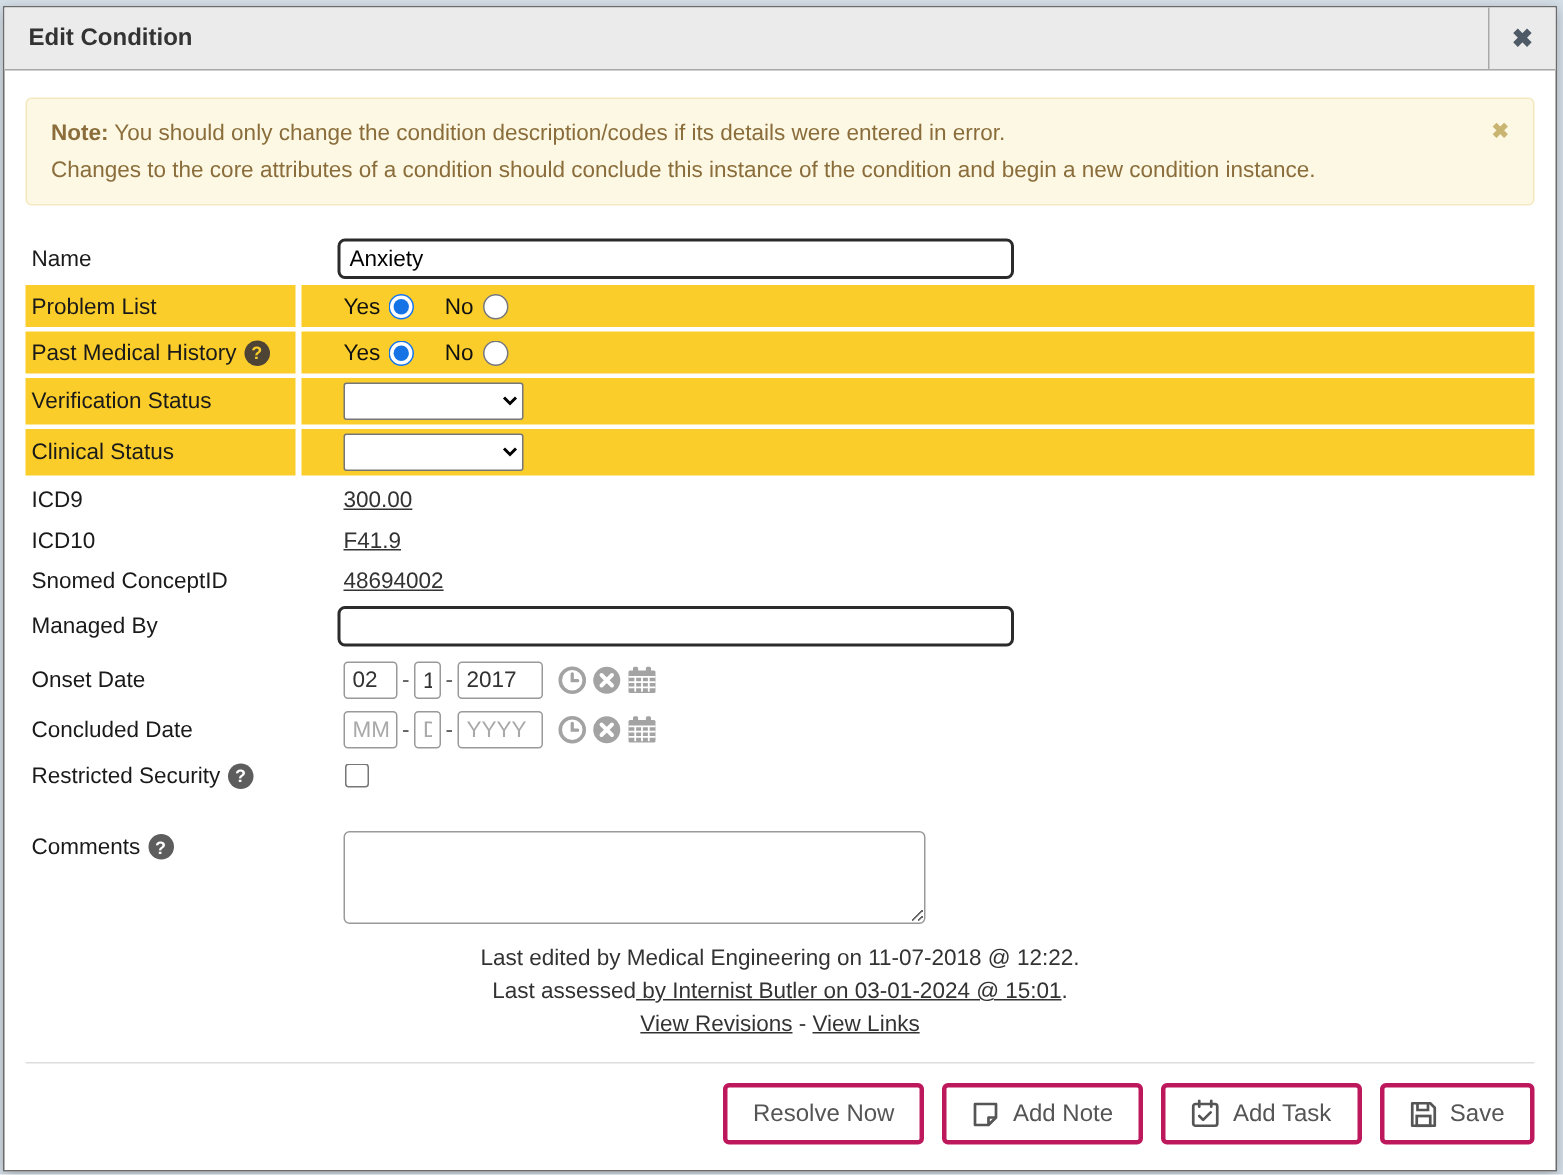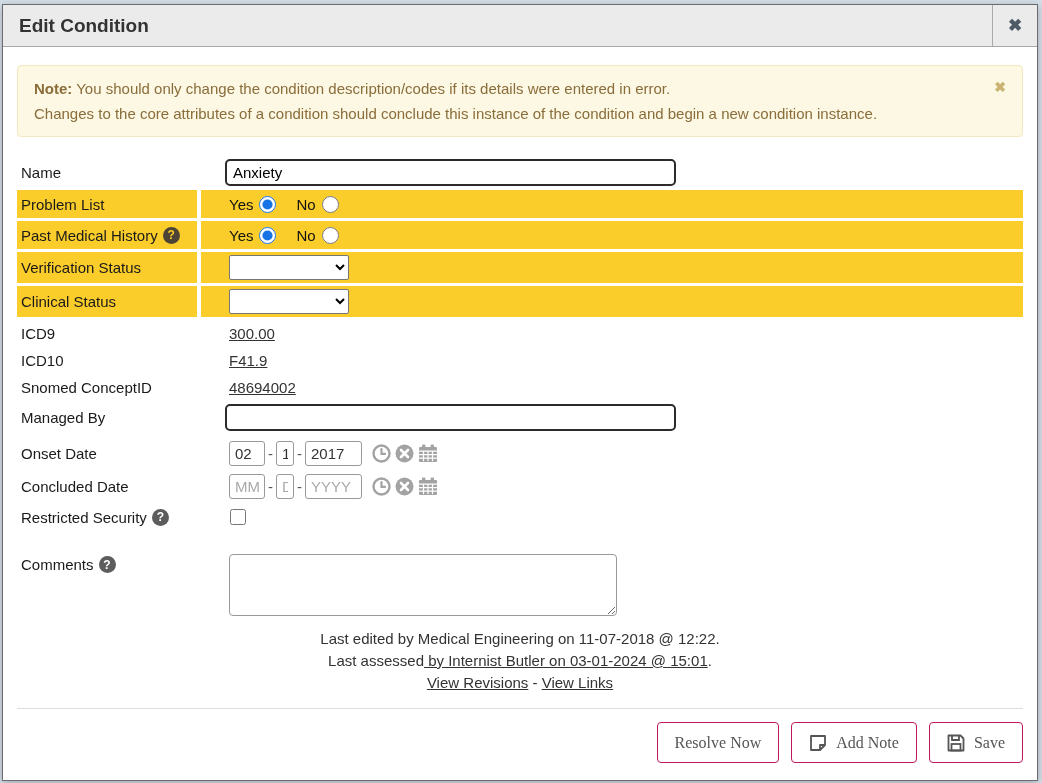--- a/index.html
+++ b/index.html
@@ -20,21 +20,21 @@
   }
   .modal-header {
     height: 42px;
     background: #ebebeb;
     border-bottom: 1px solid #a9a9a9;
     display: flex;
     align-items: center;
     flex: 0 0 auto;
   }
   .modal-title {
-    font-size: 19px;
+    font-size: 16px;
     font-weight: bold;
     color: #333;
     padding-left: 16px;
     flex: 1;
   }
   .modal-close {
     width: 45px;
     height: 100%;
     border-left: 1px solid #a9a9a9;
     display: flex;
@@ -194,25 +194,25 @@
     display: flex;
     justify-content: flex-end;
     gap: 12px;
     margin: 13px 14px 0 14px;
   }
   .btn {
     display: inline-flex;
     align-items: center;
     gap: 9px;
     background: #fff;
-    border: 1px solid #be185d;
+    border: 3px solid #be185d;
     border-radius: 4px;
     padding: 0 17px;
     height: 41px;
-    font-family: Liberation Serif, serif;
+    font-family: Liberation Sans, sans-serif;
     font-size: 16px;
     color: #555;
     cursor: pointer;
   }
   .btn svg { display: block; }
   .footer-pad { height: 49px; }
 </style>
 </head>
 <body>
 
@@ -405,20 +405,28 @@
       <span>Resolve Now</span>
     </button>
     <button class="btn">
       <svg width="18" height="18" viewBox="0 0 18 18">
           <path d="M2 2 h14 v9 l-5 5 H2 Z" fill="none" stroke="#555" stroke-width="1.8" stroke-linejoin="round"></path>
           <path d="M11 16 v-5 h5" fill="none" stroke="#555" stroke-width="1.8" stroke-linejoin="round"></path>
         </svg>
       <span>Add Note</span>
     </button>
     <button class="btn">
+      <svg width="19" height="19" viewBox="0 0 19 19">
+          <rect x="1.5" y="3" width="16" height="14.5" rx="1.5" fill="none" stroke="#555" stroke-width="1.8"></rect>
+          <path d="M5.5 0.8 v4 M13.5 0.8 v4" stroke="#555" stroke-width="1.8" stroke-linecap="round"></path>
+          <path d="M5.5 11 l2.6 2.6 5-5" fill="none" stroke="#555" stroke-width="1.8" stroke-linecap="round" stroke-linejoin="round"></path>
+        </svg>
+      <span>Add Task</span>
+    </button>
+    <button class="btn">
       <svg width="18" height="18" viewBox="0 0 18 18">
           <path d="M1.5 1.5 h12 l3 3 v12 h-15 Z" fill="none" stroke="#555" stroke-width="1.8" stroke-linejoin="round"></path>
           <path d="M5 1.5 v4.5 h7 v-4.5" fill="none" stroke="#555" stroke-width="1.8"></path>
           <rect x="4.5" y="10" width="9" height="6.5" fill="none" stroke="#555" stroke-width="1.8"></rect>
         </svg>
       <span>Save</span>
     </button>
   </div>
 
   <div class="hr" style="margin-top:22px"></div>

